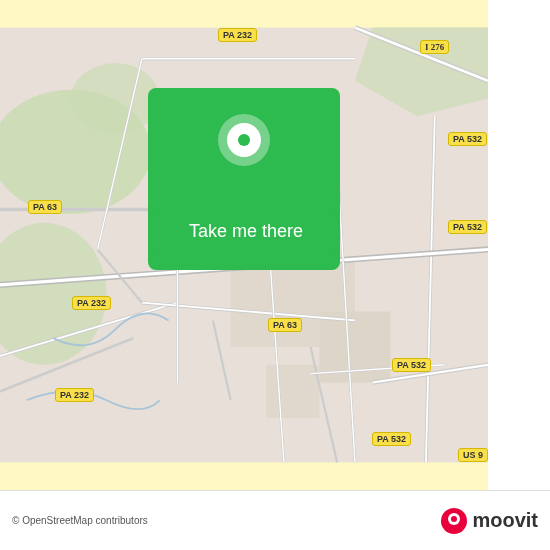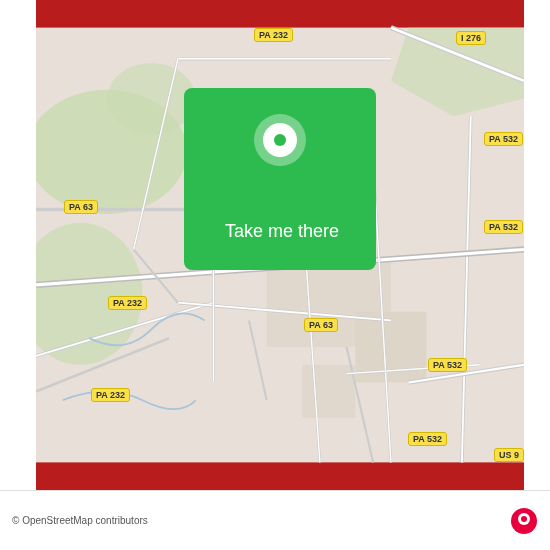--- a/index.html
+++ b/index.html
@@ -10,22 +10,21 @@
       overflow: hidden;
       font-family: Arial, sans-serif;
       position: relative;
     }
 
     #map-container {
       width: 488px;
       height: 490px;
       position: relative;
       overflow: hidden;
-      background-color: #b91c1c;
-      margin-left: 36px;
+      background-color: #fef9c3;
     }
 
     
     .map-bg {
       width: 100%;
       height: 100%;
       position: absolute;
       top: 0; left: 0;
     }
 
@@ -219,21 +218,21 @@
     <line x1="350" y1="360" x2="380" y2="490" stroke="#ccc" stroke-width="2.5"></line>
 
     <line x1="350" y1="390" x2="500" y2="380" stroke="#ccc" stroke-width="3"></line>
     <line x1="350" y1="390" x2="500" y2="380" stroke="white" stroke-width="1.5"></line>
 
     <line x1="160" y1="35" x2="110" y2="250" stroke="#ccc" stroke-width="3"></line>
     <line x1="160" y1="35" x2="110" y2="250" stroke="white" stroke-width="1.5"></line>
   </svg>
 
   <div class="road-label" style="top:28px; left:218px;">PA 232</div>
-  <div class="road-label" style="top:31px; left:420px;">I 276</div>
+  <div class="road-label" style="top:40px; left:420px;font-family:Liberation Serif, serif;">I 276</div>
   <div class="road-label" style="top:132px; left:448px;">PA 532</div>
   <div class="road-label" style="top:200px; left:28px;">PA 63</div>
   <div class="road-label" style="top:220px; left:448px;">PA 532</div>
   <div class="road-label" style="top:296px; left:72px;">PA 232</div>
   <div class="road-label" style="top:318px; left:268px;">PA 63</div>
   <div class="road-label" style="top:358px; left:392px;">PA 532</div>
   <div class="road-label" style="top:388px; left:55px;">PA 232</div>
   <div class="road-label" style="top:432px; left:372px;">PA 532</div>
   <div class="road-label" style="top:448px; left:458px;">US 9</div>
 
@@ -254,14 +253,15 @@
     <span class="osm-credit">© OpenStreetMap contributors</span>
   </div>
   <div class="moovit-logo">
 
     <svg class="moovit-icon" viewBox="0 0 28 28" xmlns="http://www.w3.org/2000/svg">
       <ellipse cx="14" cy="14" rx="13" ry="13" fill="#e8003d"></ellipse>
       <ellipse cx="14" cy="12" rx="6" ry="6" fill="white"></ellipse>
       <polygon points="14,26 9,18 19,18" fill="#e8003d"></polygon>
       <ellipse cx="14" cy="12" rx="3" ry="3" fill="#e8003d"></ellipse>
     </svg>
+    <span style="font-weight:bold; font-size:20px; color:#333;">moovit</span>
   </div>
 </div>
 
 </body></html>

